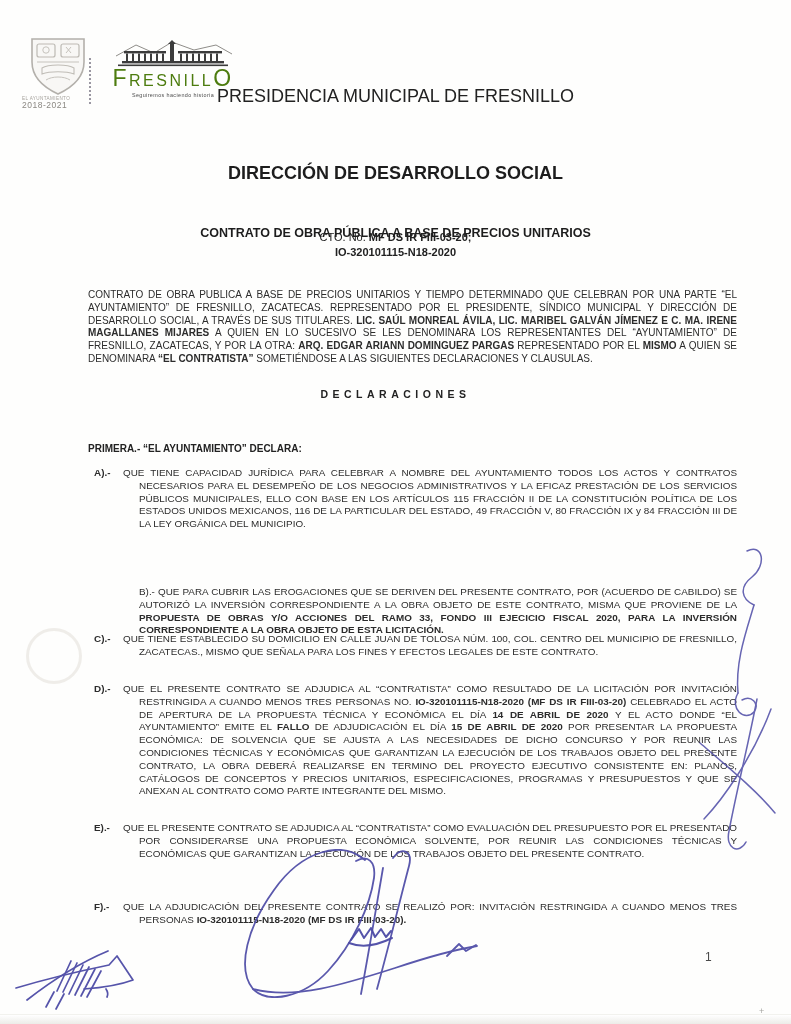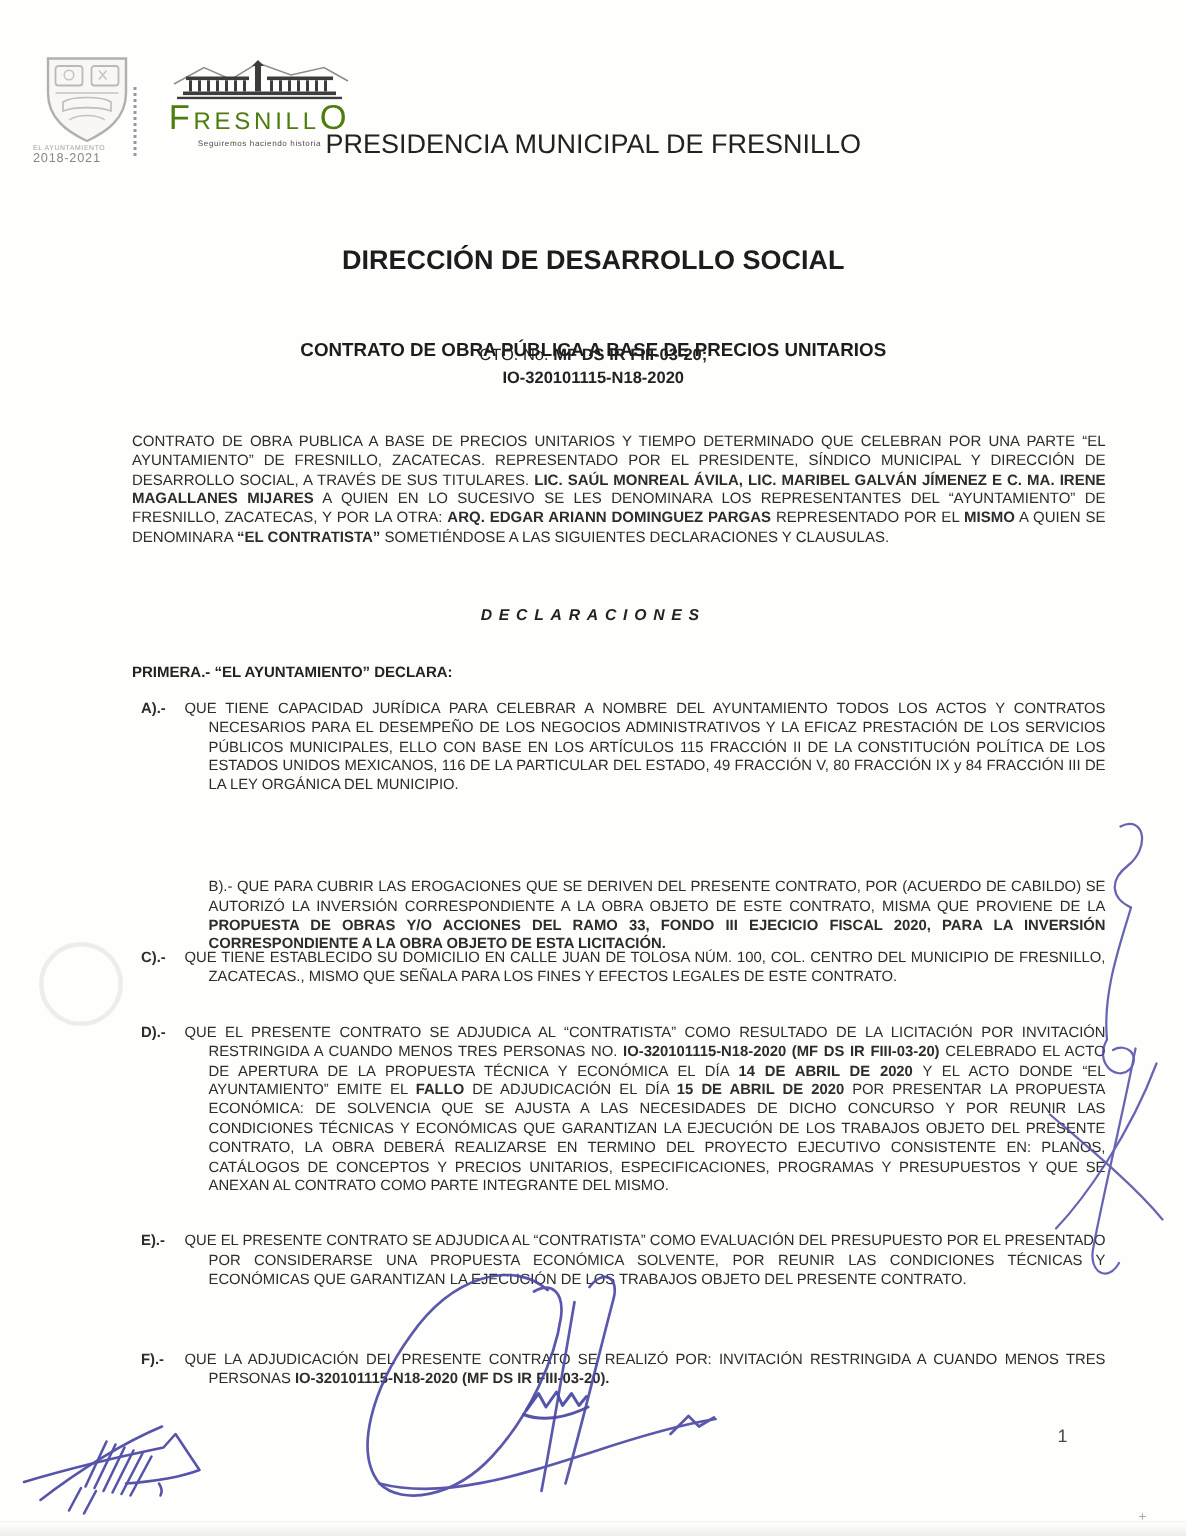--- a/index.html
+++ b/index.html
@@ -29,21 +29,21 @@
 
   
   .title1{position:absolute;left:0;top:86px;width:100%;text-align:center;font-size:18px;color:#222;}
   .title2{position:absolute;left:0;top:142px;width:100%;text-align:center;font-size:18px;font-weight:700;color:#1d1d1d;margin-top:21px;}
   .title3{position:absolute;left:0;top:178px;width:100%;text-align:center;font-size:12.5px;font-weight:700;color:#1d1d1d;margin-top:48px;}
   .cto-block{position:absolute;left:0;top:230px;width:100%;text-align:center;font-size:11px;line-height:15px;color:#222;}
 
   
   .para{position:absolute;font-size:10px;line-height:12.8px;text-align:justify;color:#2c2c2c;}
   .intro{left:88px;top:289px;width:649px;}
-  .decl-heading{position:absolute;left:0;top:404px;width:100%;text-align:center;font-size:10.5px;font-weight:700;letter-spacing:4.5px;color:#222;font-style:italic;}
+  .decl-heading{position:absolute;left:0;top:388px;width:100%;text-align:center;font-size:10.5px;font-weight:700;letter-spacing:4.5px;color:#222;}
   .primera{position:absolute;left:88px;top:443px;font-size:10px;font-weight:700;color:#222;}
   .decl-item{position:absolute;left:139px;width:598px;font-size:9.9px;line-height:12.8px;text-align:justify;color:#2c2c2c;}
   .decl-item .lbl{position:absolute;left:-45px;top:0;font-weight:700;text-indent:0;}
   .decl-item.hang{text-indent:-16px;}
   .decl-item.hang .lbl{text-indent:0;}
   #item-a{top:467px;}
   #item-b{top:568px;margin-top:18px;}
   #item-c{top:633px;}
   #item-d{top:683px;}
   #item-e{top:822px;}

